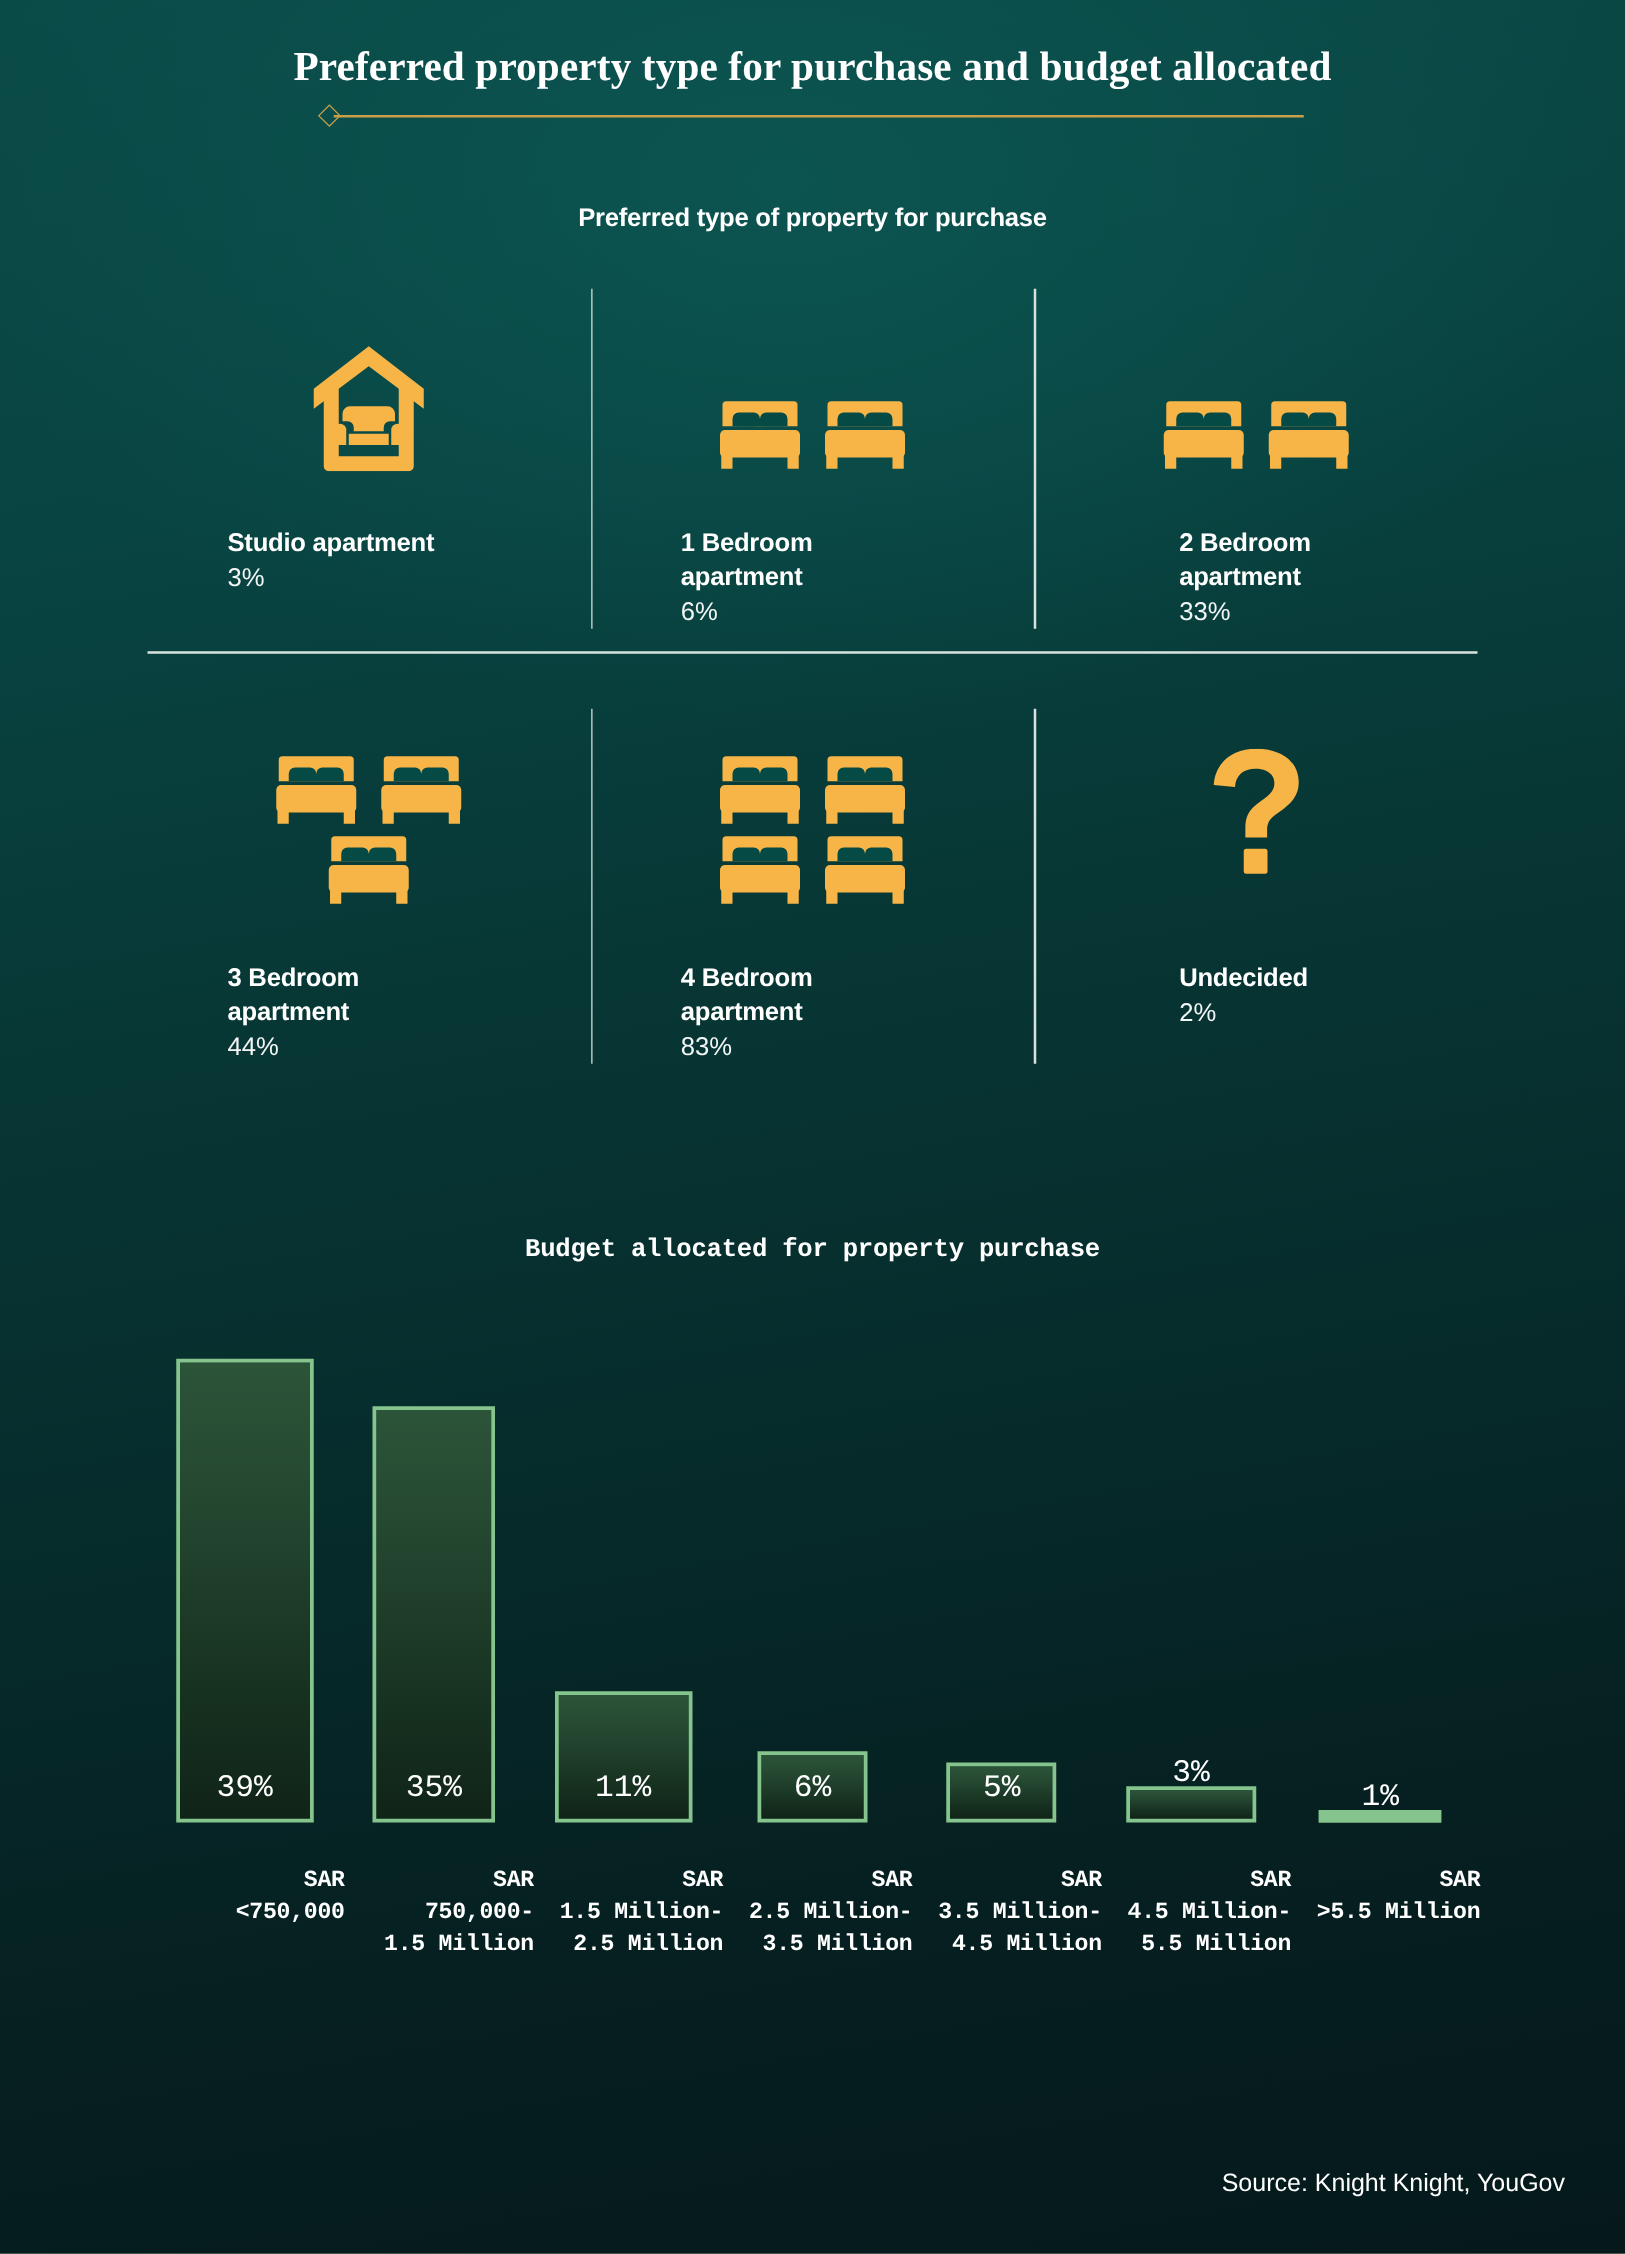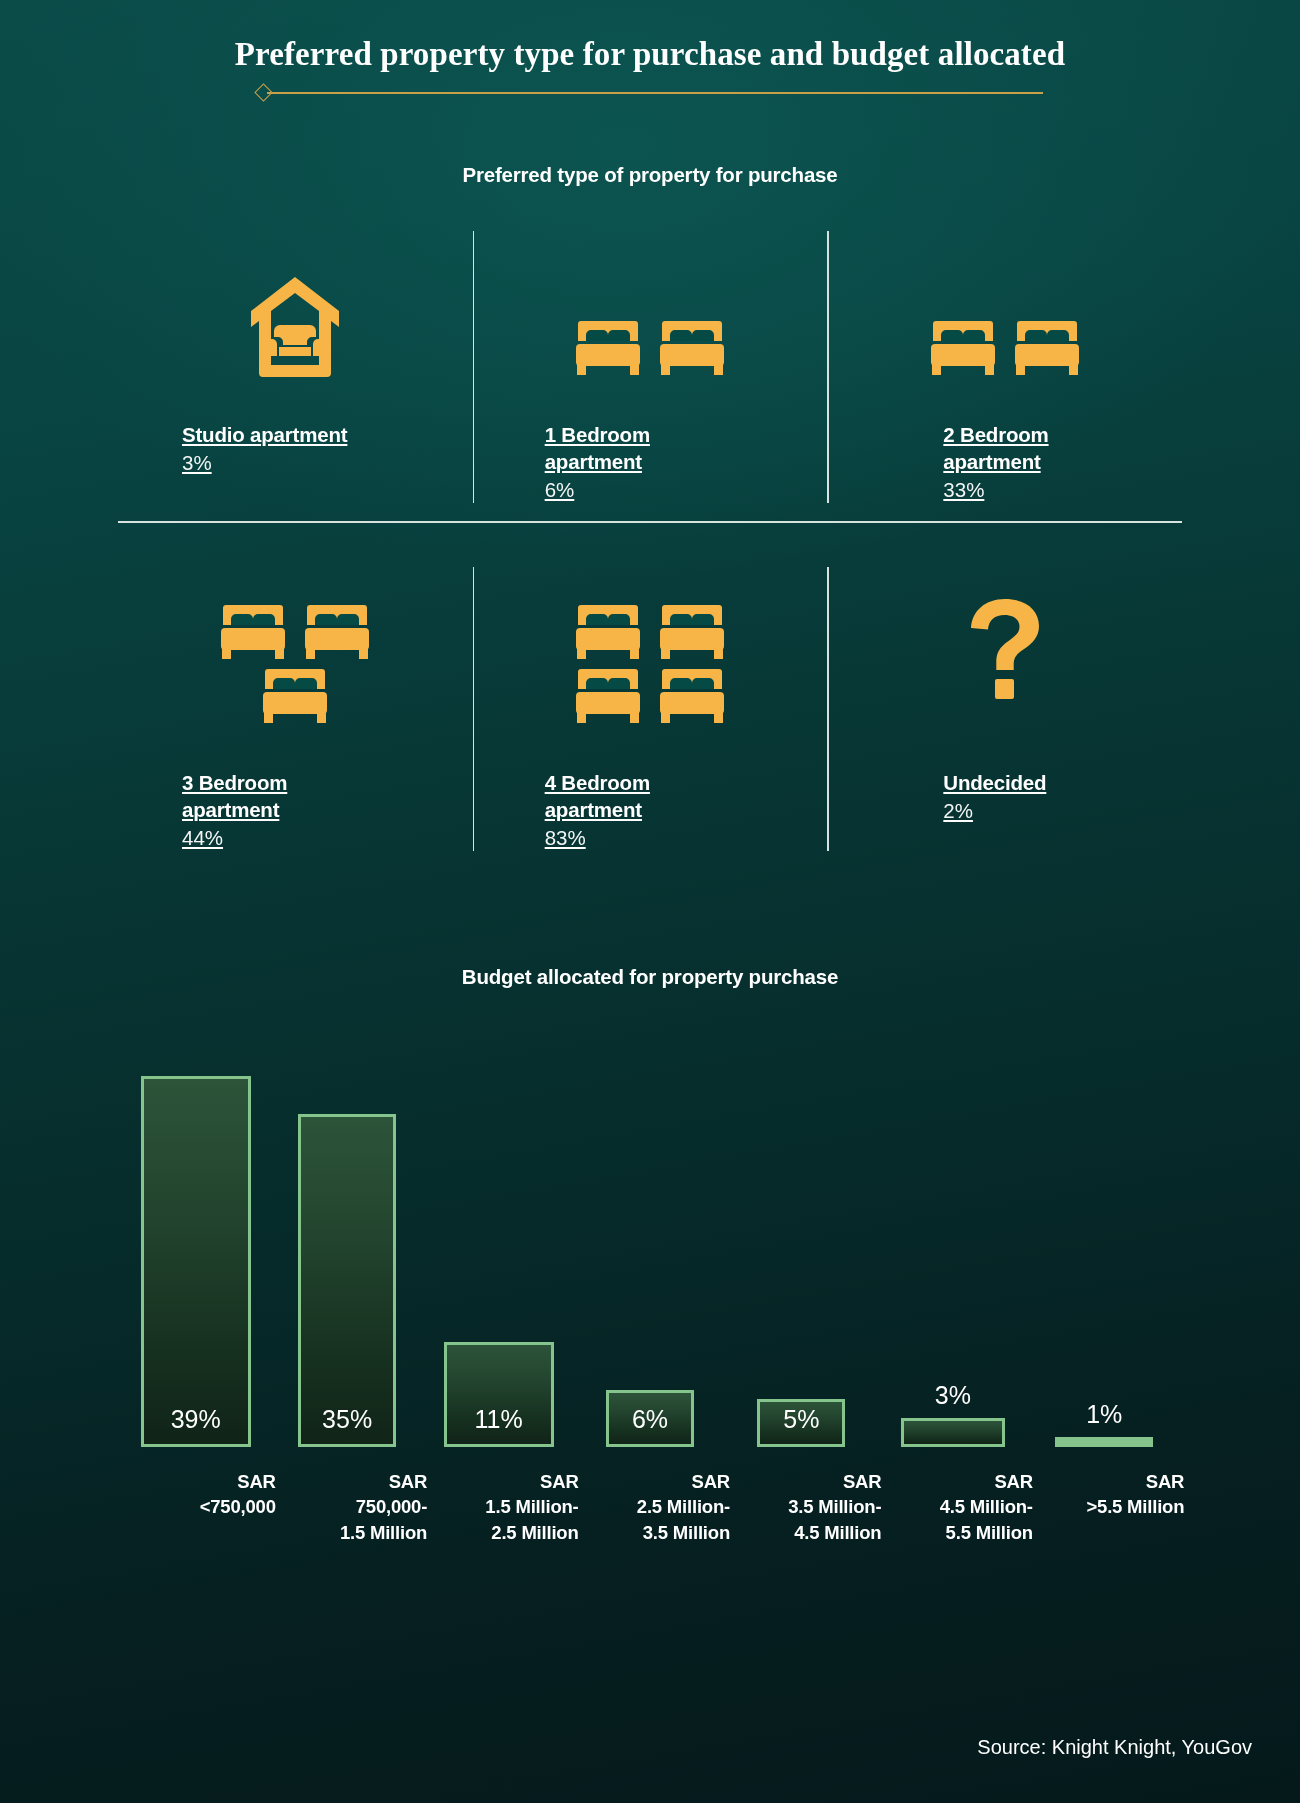--- a/index.html
+++ b/index.html
@@ -58,21 +58,20 @@
   .prop-grid {
     margin: 36px auto 0 auto;
     width: 1064px;
     display: grid;
     grid-template-columns: 1fr 1fr 1fr;
   }
   .prop-cell {
     position: relative;
     padding: 18px 0 18px 0;
     min-height: 278px;
-    text-decoration: underline;
   }
   .prop-cell.divider-left::before {
     content: "";
     position: absolute; left: 0; top: 8px; bottom: 18px;
     width: 1.5px; background: #d8e3e0;
   }
   .row2 .prop-cell { min-height: 290px; }
   .grid-hrule {
     width: 1064px;
     margin: 0 auto;
@@ -97,35 +96,35 @@
     color: #f2f6f5; margin-top: 1px;
   }
 
   
   svg.icon { display: block; }
   .beds { display: flex; flex-direction: column; align-items: center; gap: 6px; }
   .bedrow { display: flex; gap: 18px; justify-content: center; }
   .bedrow.center { justify-content: center; }
 
   
-  .chart-zone { position: relative; margin-top: 96px; }
+  .chart-zone { position: relative; margin-top: 120px; font-family: Liberation Mono, monospace; }
   .chart {
     position: relative;
     width: 1060px;
     margin: 58px auto 0 auto;
     height: 400px;
   }
   .bar-col {
     position: absolute;
     bottom: 0;
     width: 142px;
     height: 400px;
   }
   .bar {
-    position: absolute; bottom: 0; left: 50%;
+    position: absolute; bottom: 12px; left: 50%;
     transform: translateX(-50%);
     border: 3px solid #85c48c;
     background: linear-gradient(180deg, #2c5439 0%, #23452f 35%, #16301f 75%, #102418 100%);
     display: flex; align-items: flex-end; justify-content: center;
   }
   .bar .in-label {
     font-size: 25px; font-weight: 400; color: #ffffff;
     margin-bottom: 10px; white-space: nowrap;
   }
   .bar.solid { background: #85c48c; border-color: #85c48c; }

